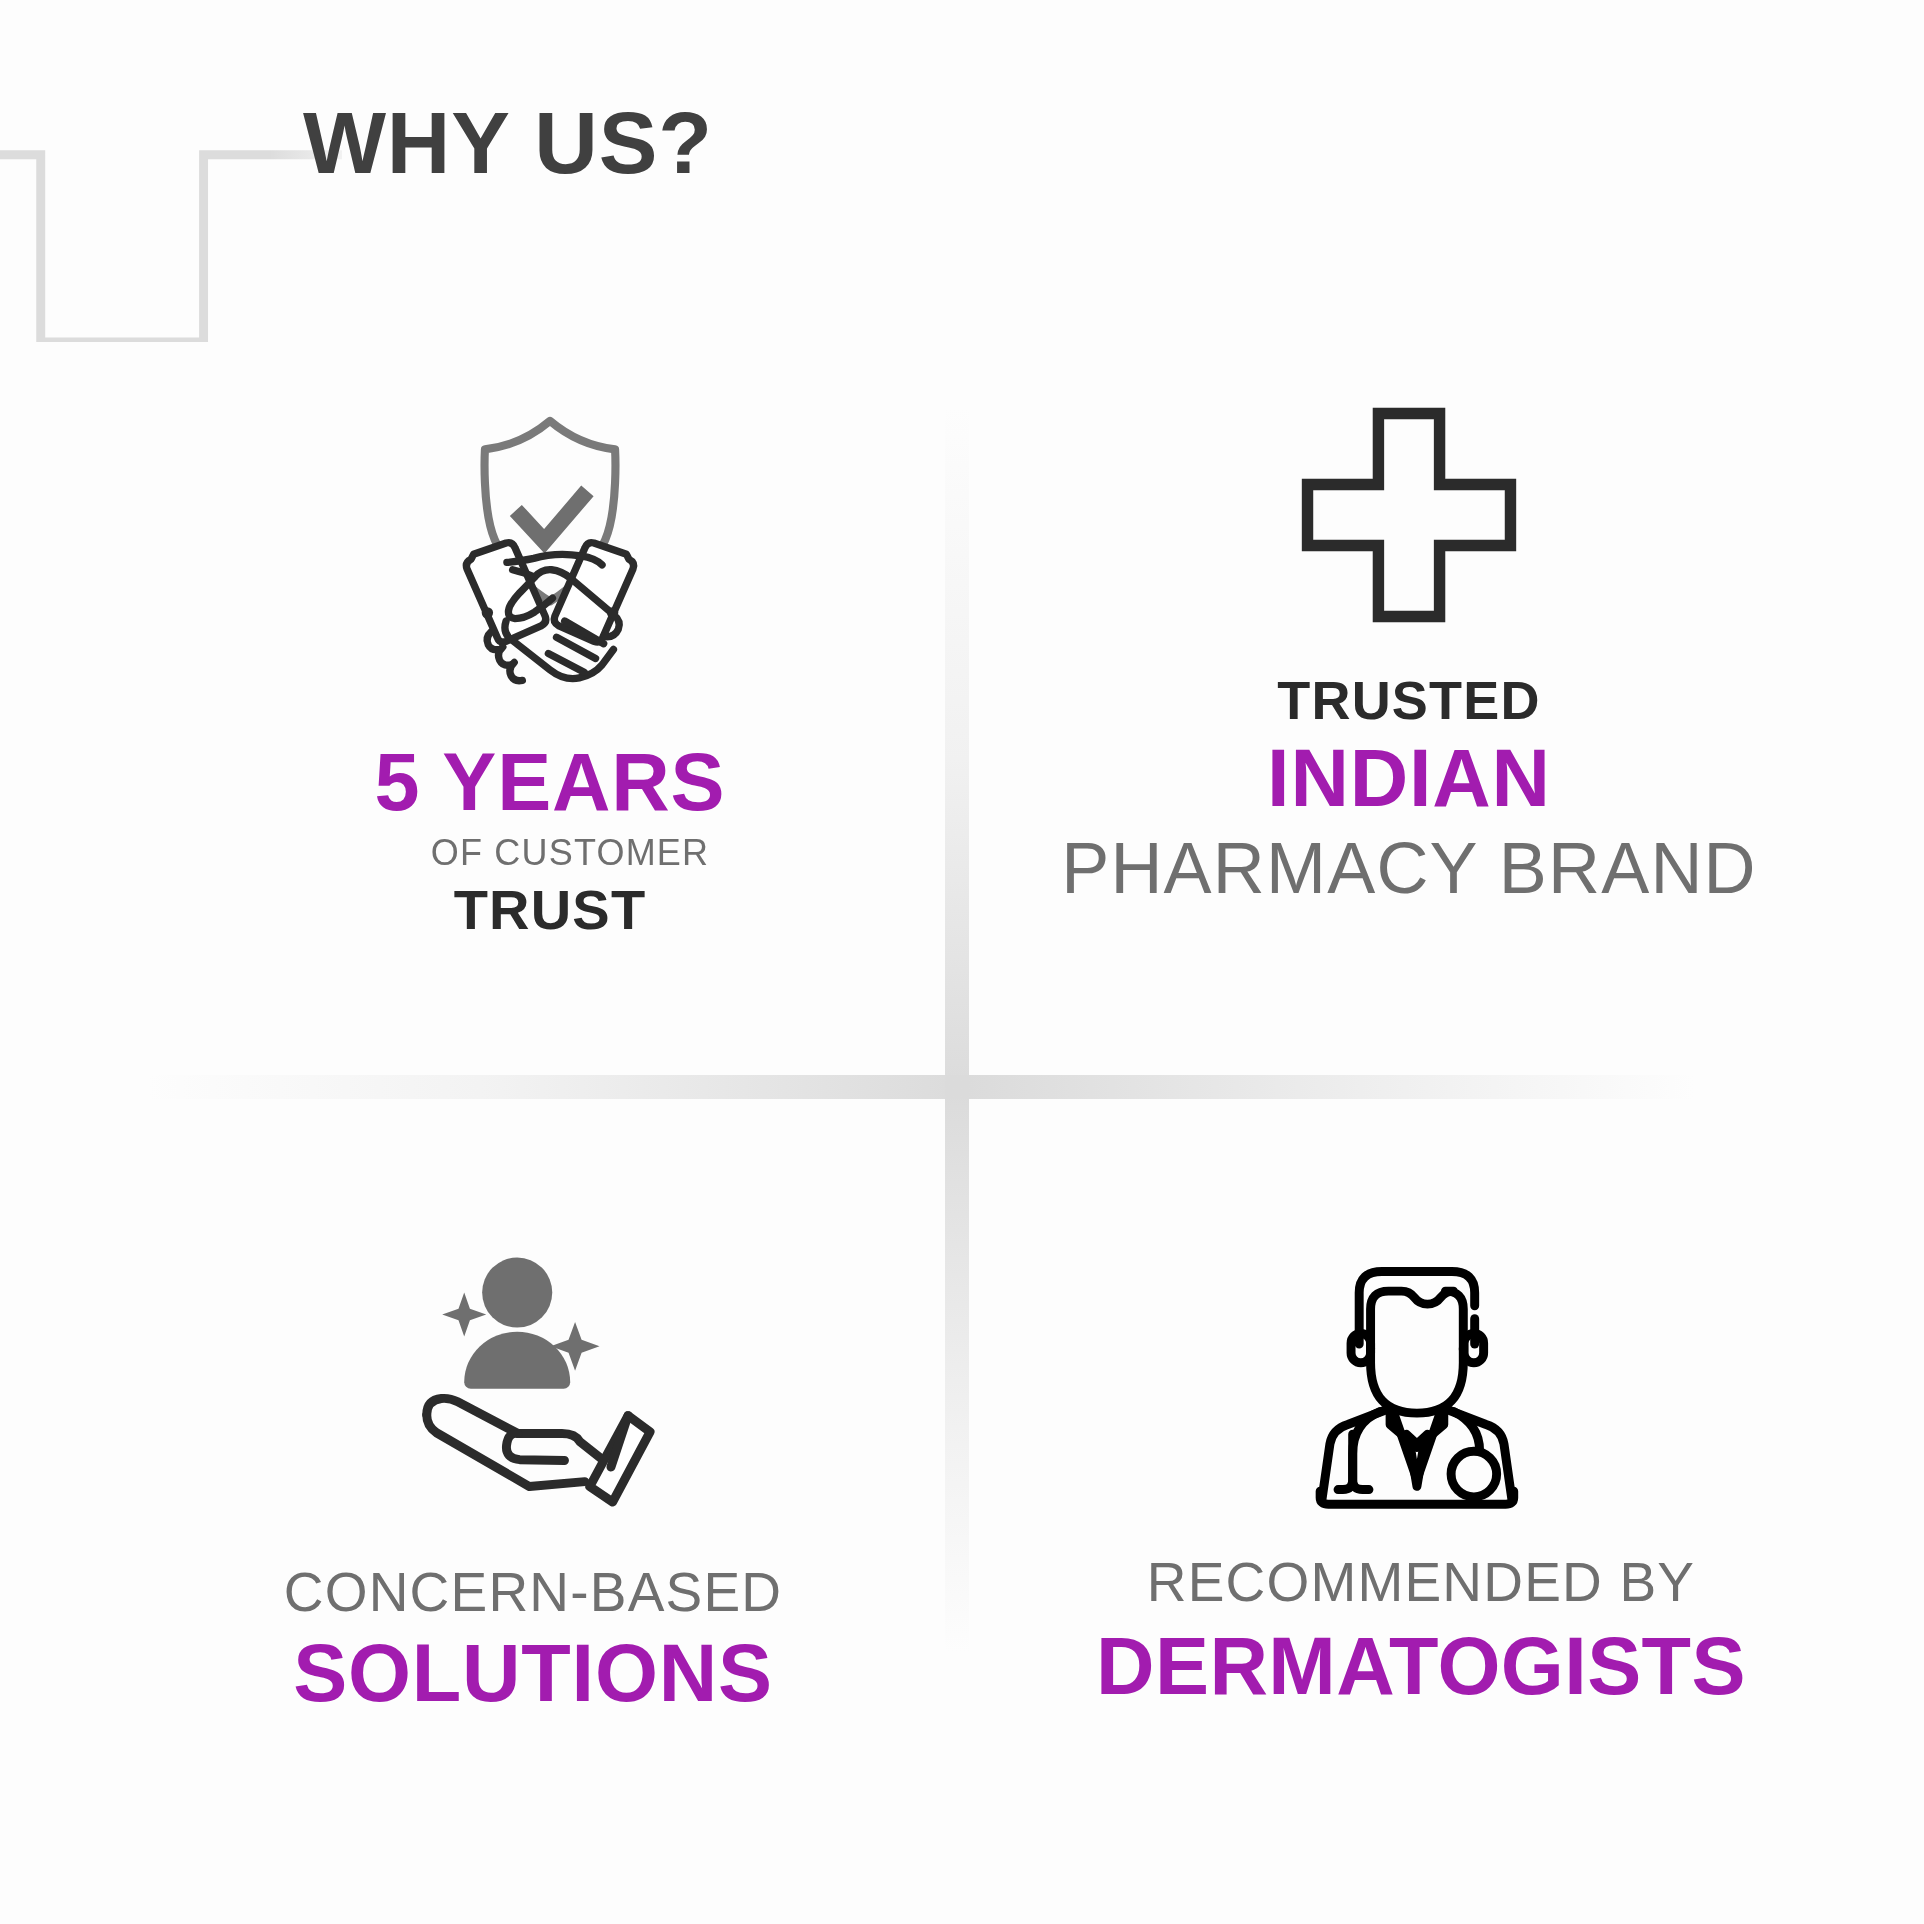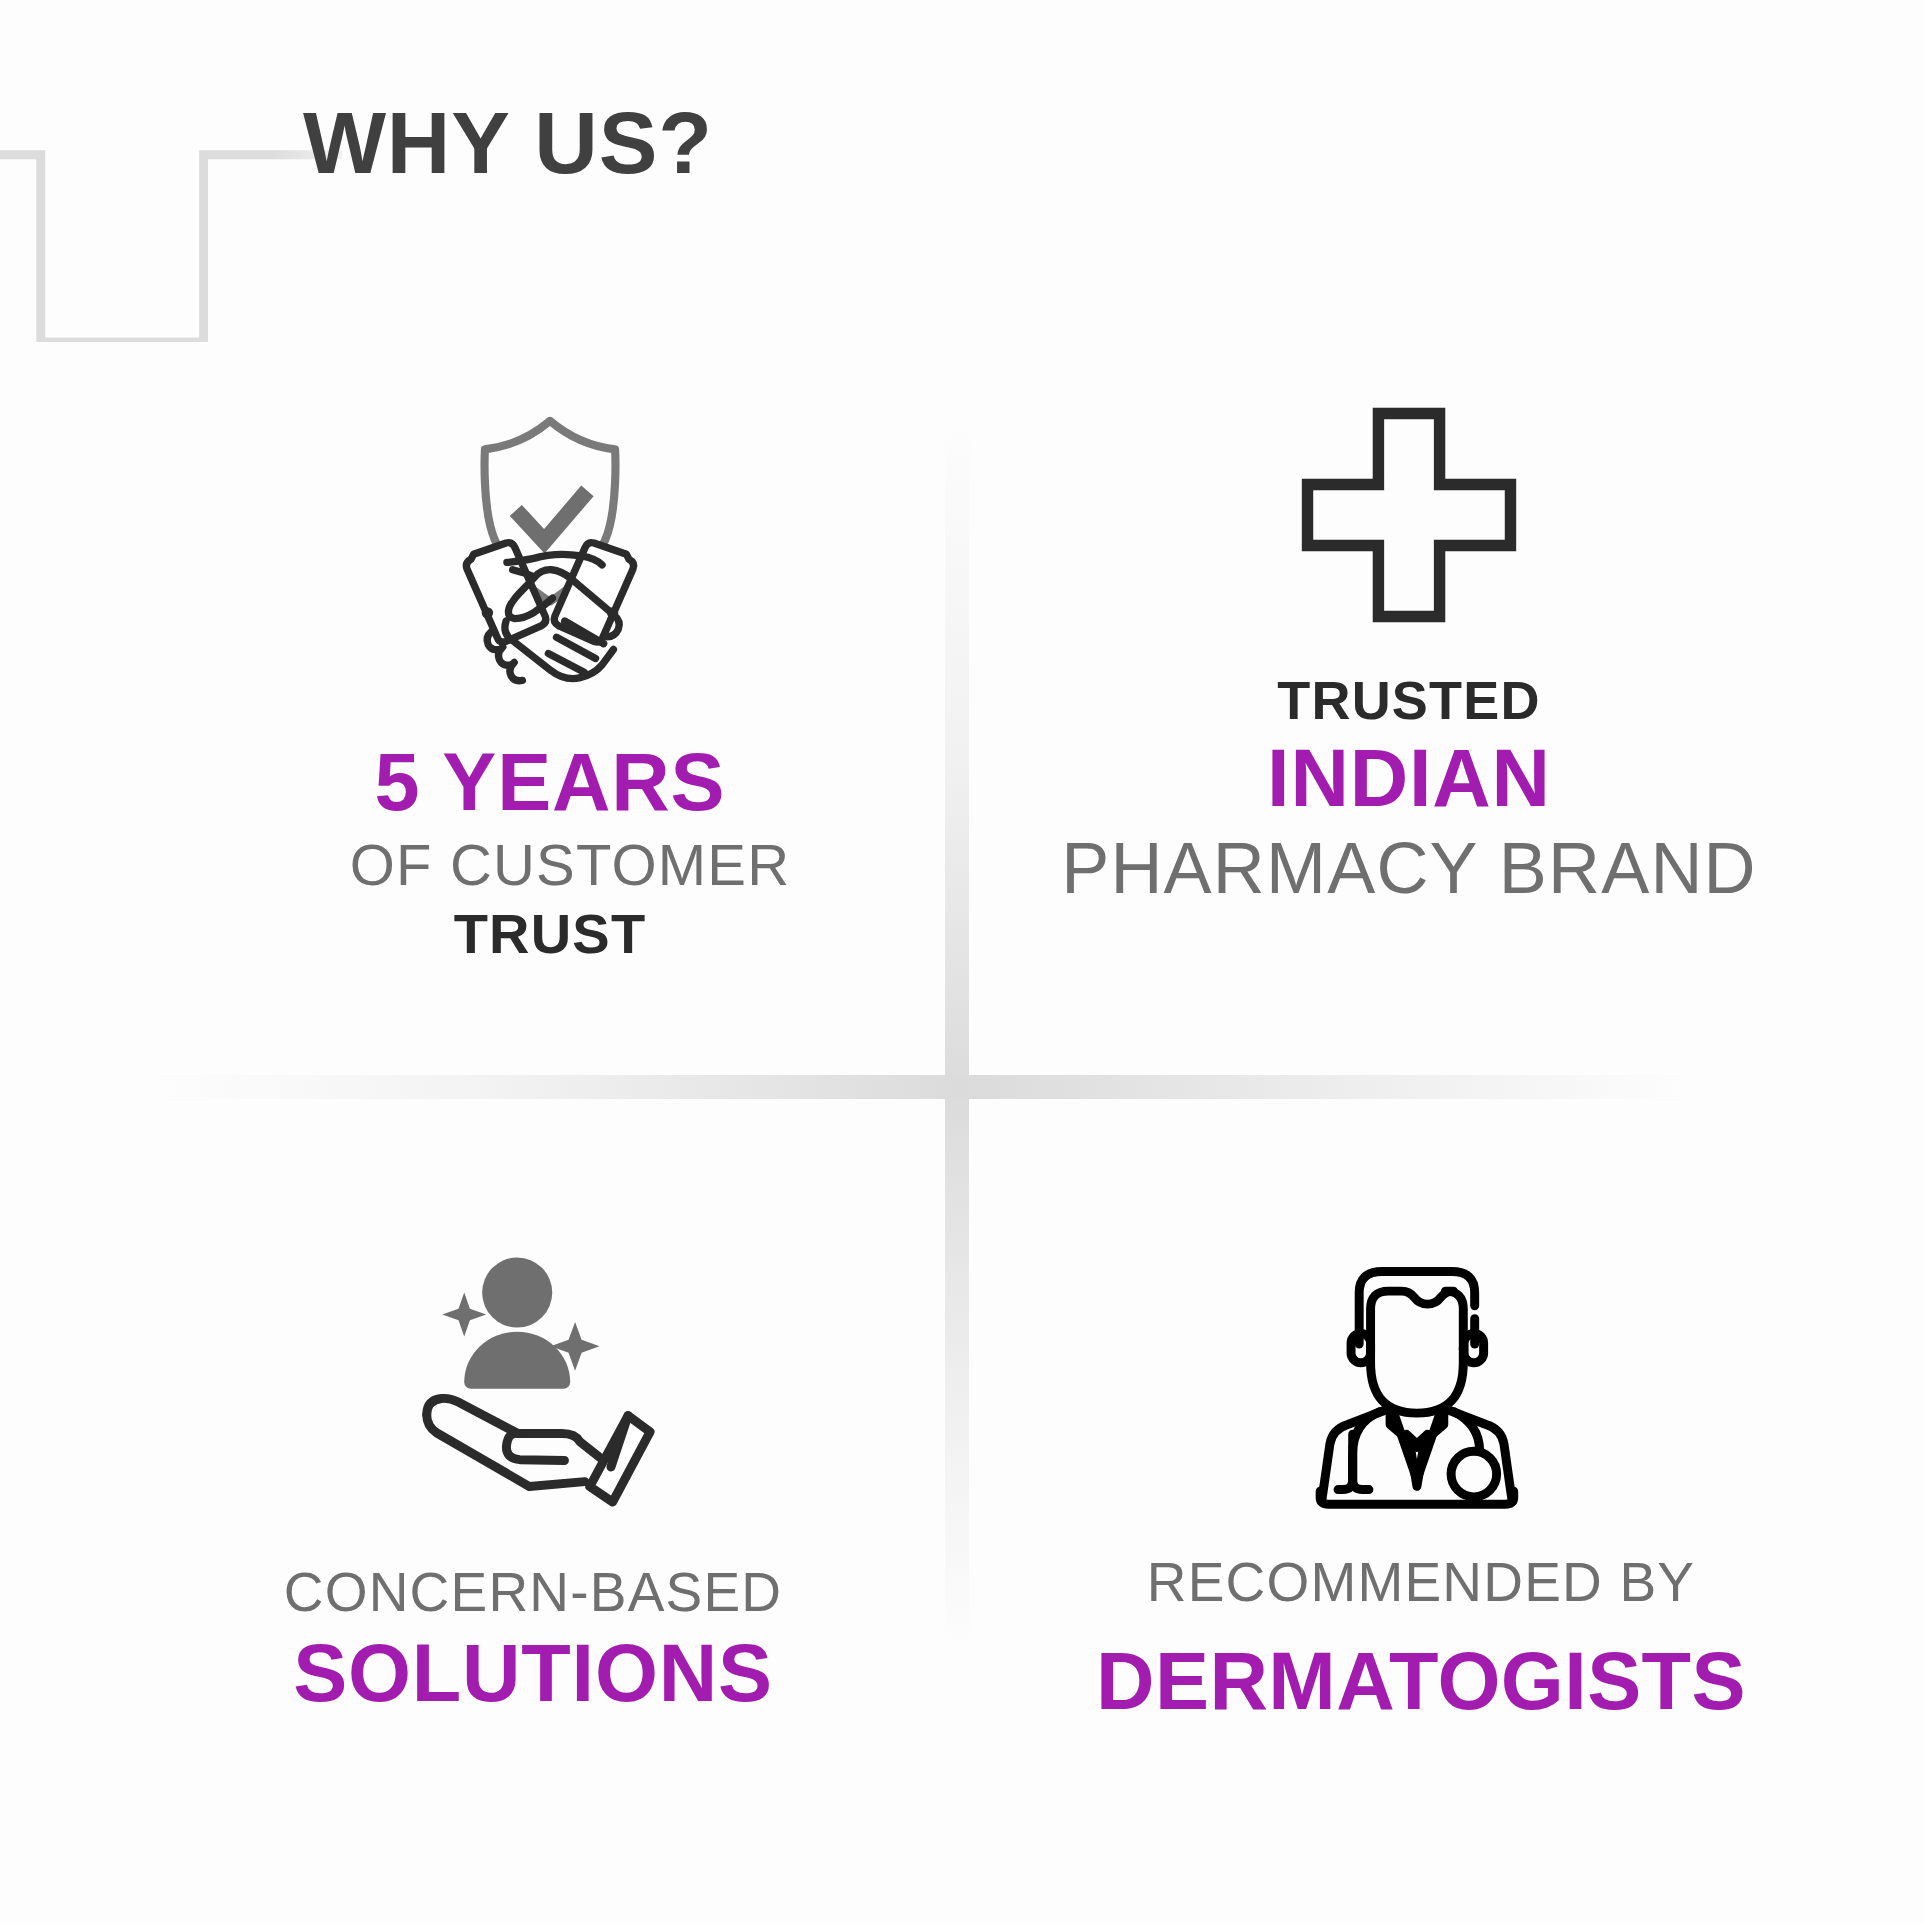--- a/index.html
+++ b/index.html
@@ -92,41 +92,41 @@
 
   .line { display: block; white-space: nowrap; }
   .line.orange { color: #a21caf; font-weight: bold; }
   .line.gray   { color: #6f6f6f; font-weight: normal; }
   .line.dark   { color: #2b2b2b; font-weight: bold; }
 
   
   #card-trust { left: 145px; top: 403px; width: 810px; }
   #card-trust .card-icon { margin-bottom: 36px; }
   #card-trust .l1 { font-size: 81px; letter-spacing: 0.8px; }
-  #card-trust .l2 { font-size: 58px; letter-spacing: 1.2px; margin-top: 8.1px; margin-left: 40px; }
+  #card-trust .l2 { font-size: 36px; letter-spacing: 1.2px; margin-top: 8.1px; margin-left: 40px; }
   #card-trust .l3 { font-size: 56px; letter-spacing: 1.2px; margin-top: 8.1px; }
 
   
   #card-brand { left: 961px; top: 407px; width: 896px; }
   #card-brand .card-icon { margin-bottom: 49px; }
   #card-brand .l1 { font-size: 54px; letter-spacing: 1.2px; }
   #card-brand .l2 { font-size: 81px; letter-spacing: 0.8px; margin-top: 6.5px; }
   #card-brand .l3 { font-size: 72px; letter-spacing: 1.2px; margin-top: 8.1px; }
 
   
   #card-solutions { left: 122px; top: 1242px; width: 822px; }
   #card-solutions .card-icon { margin-bottom: 52px; }
   #card-solutions .l1 { font-size: 55px; letter-spacing: 1.2px; }
   #card-solutions .l2 { font-size: 81px; letter-spacing: 0.8px; margin-top: 9.8px; }
 
   
   #card-derm { left: 973px; top: 1242px; width: 896px; }
   #card-derm .card-icon { margin-bottom: 42px; }
   #card-derm .l1 { font-size: 55px; letter-spacing: 1.2px; }
-  #card-derm .l2 { font-size: 81px; letter-spacing: 0.4px; margin-top: 28px; }
+  #card-derm .l2 { font-size: 81px; letter-spacing: 0.4px; margin-top: 13px; }
 </style>
 </head>
 <body>
 
 <div id="canvas">
 
   <div class="corner-cross">
     <svg viewBox="0 0 560 560" xmlns="http://www.w3.org/2000/svg">
       <path d="M 190 -60 L 390 -60 L 390 130 L 580 130 L 580 330 L 390 330 L 390 560 L 190 560 L 190 330 L -60 330 L -60 130 L 190 130 Z" fill="none" stroke="#dcdcdc" stroke-width="11"></path>
     </svg>

